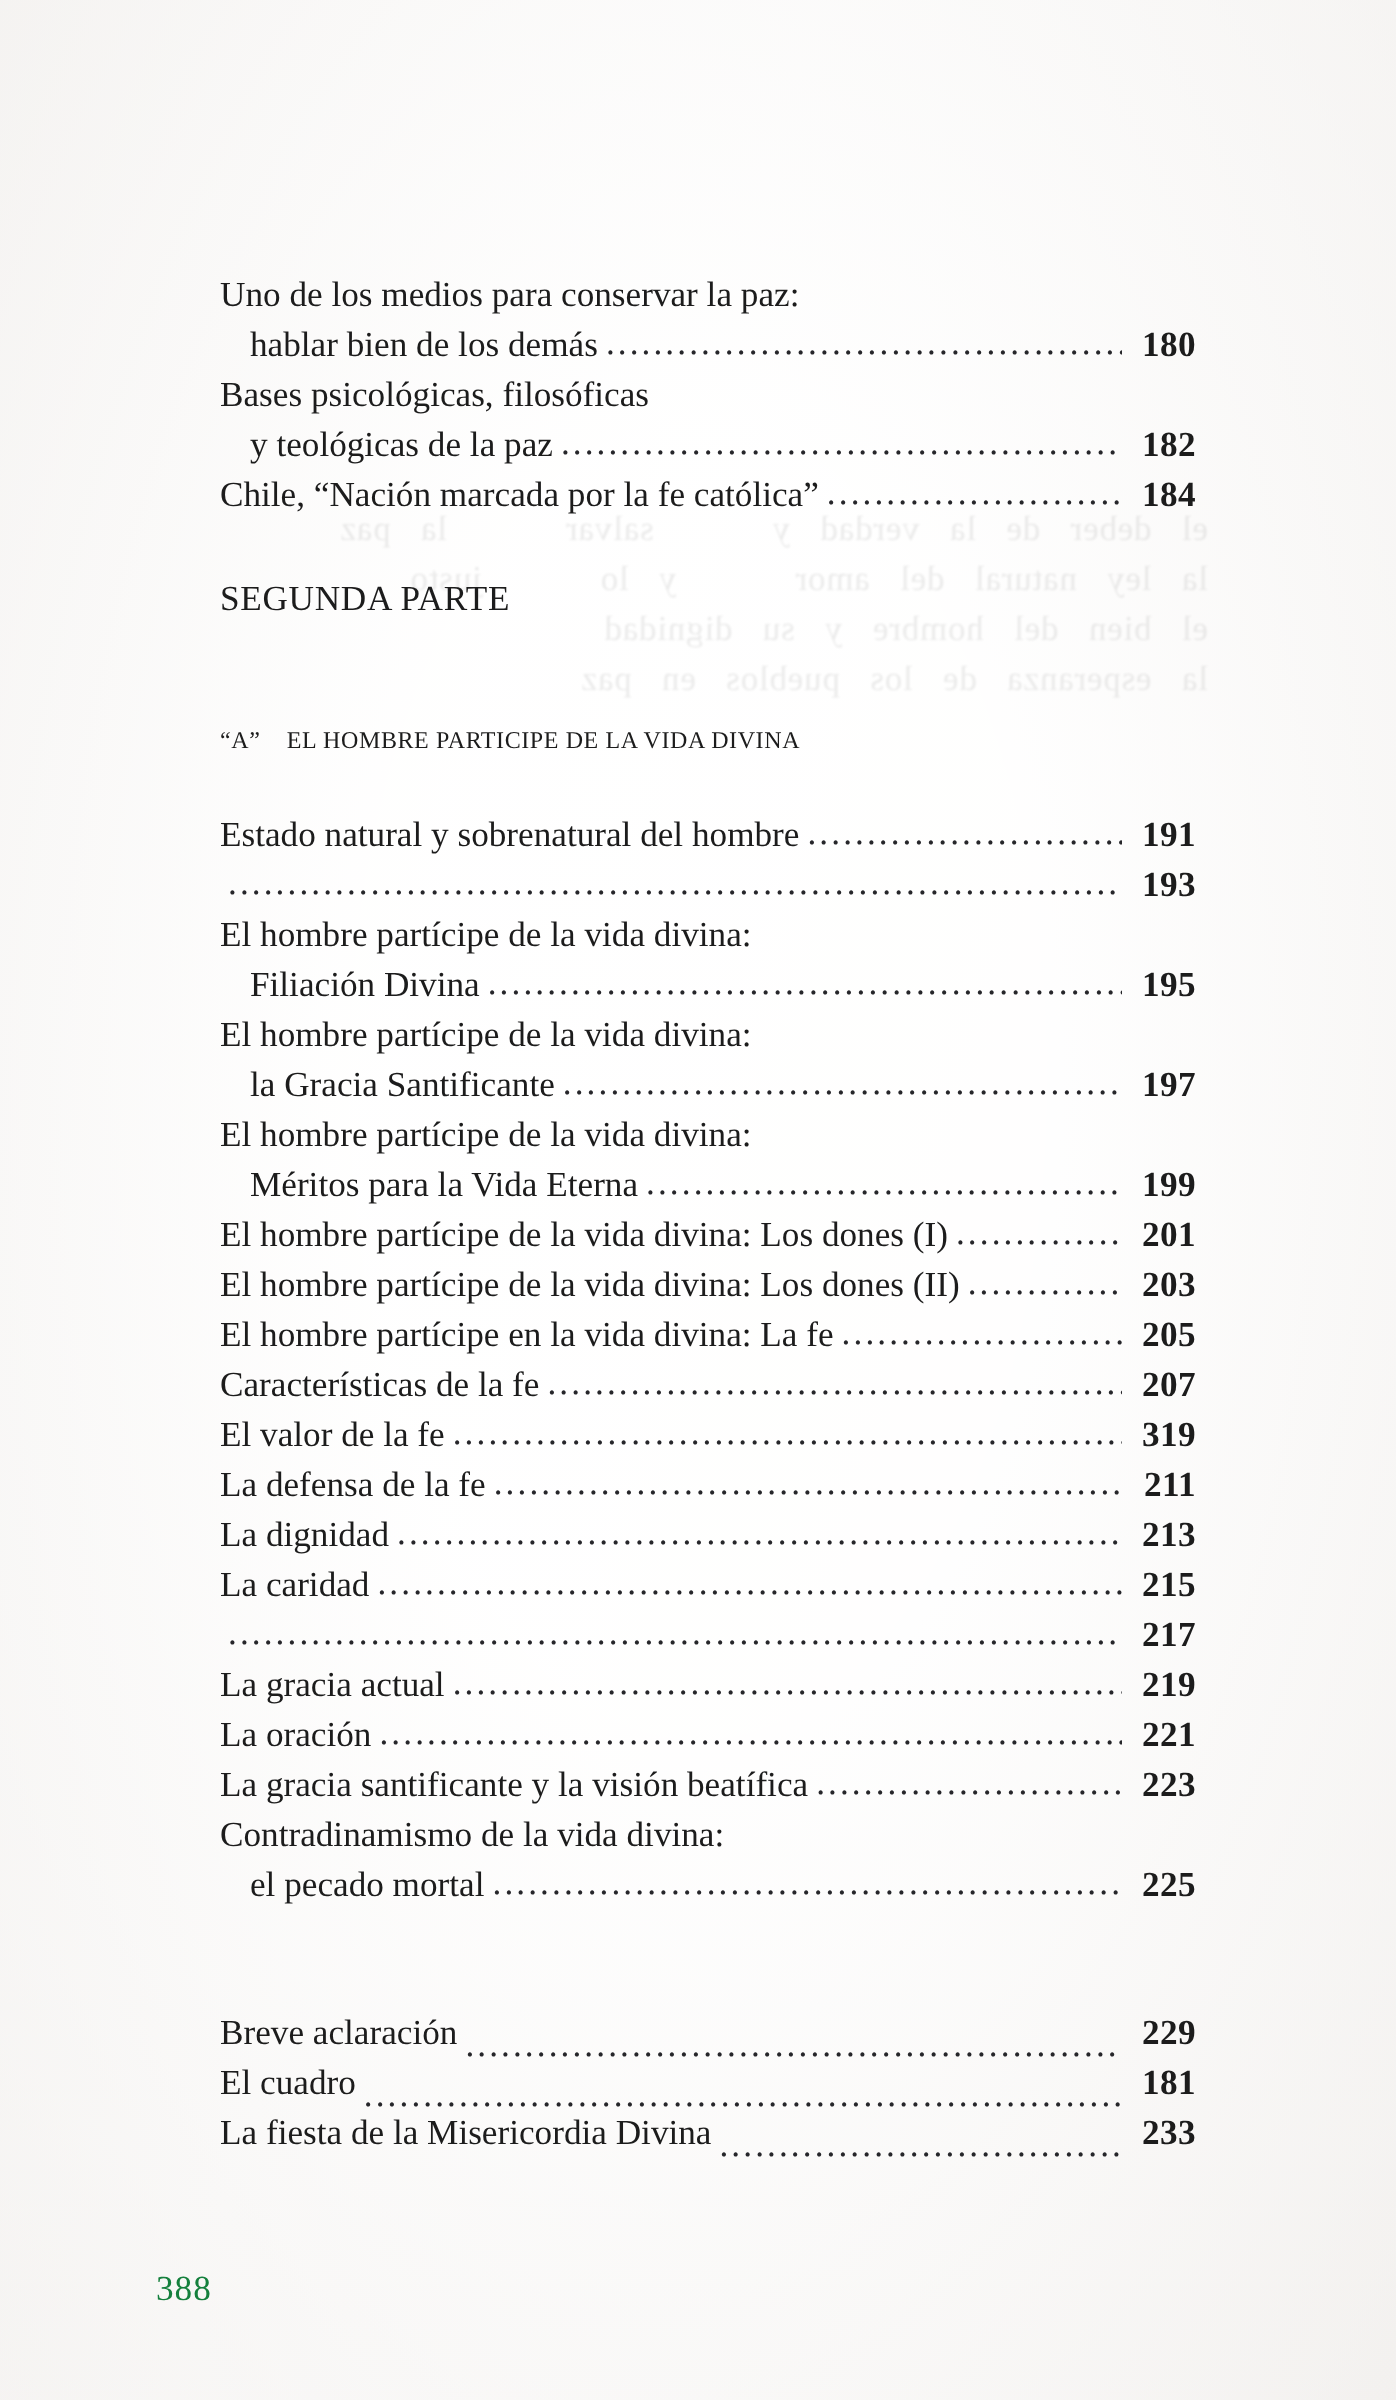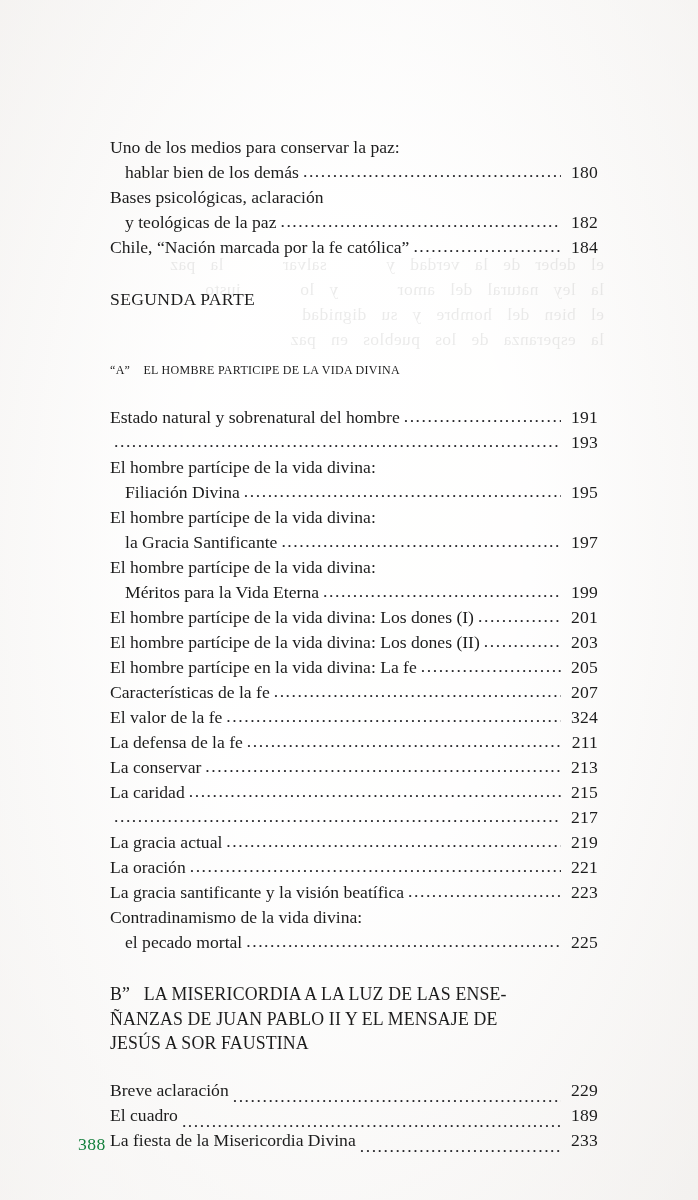--- a/index.html
+++ b/index.html
@@ -79,20 +79,21 @@
     letter-spacing: 1.55px;
     font-size: 17.6px;
     color: #26262a;
   }
   .toc-line .pageno {
     flex: 0 0 auto;
     width: 34px;
     text-align: right;
     font-size: 17.6px;
     letter-spacing: 0.2px;
+    font-weight: bold;
   }
   .toc-line.no-leader .pageno { visibility: hidden; }
 
   
   .indent .label { padding-left: 15px; }
 
   
   .low-leader .leader { top: 6px; }
 
   
@@ -147,21 +148,21 @@
         
         <span class="pageno"></span>
       </div>
       <div class="toc-line indent">
         <span class="label">hablar bien de los demás</span>
         <span class="leader"></span>
         <span class="pageno">180</span>
       </div>
 
       <div class="toc-line no-leader">
-        <span class="label">Bases psicológicas, aclaración</span>
+        <span class="label">Bases psicológicas, filosóficas</span>
         
         <span class="pageno"></span>
       </div>
       <div class="toc-line indent">
         <span class="label">y teológicas de la paz</span>
         <span class="leader"></span>
         <span class="pageno">182</span>
       </div>
 
       <div class="toc-line">
@@ -247,31 +248,31 @@
 
       <div class="toc-line">
         <span class="label">Características de la fe</span>
         <span class="leader"></span>
         <span class="pageno">207</span>
       </div>
 
       <div class="toc-line">
         <span class="label">El valor de la fe</span>
         <span class="leader"></span>
-        <span class="pageno">324</span>
+        <span class="pageno">319</span>
       </div>
 
       <div class="toc-line">
         <span class="label">La defensa de la fe</span>
         <span class="leader"></span>
         <span class="pageno">211</span>
       </div>
 
       <div class="toc-line">
-        <span class="label">La conservar</span>
+        <span class="label">La dignidad</span>
         <span class="leader"></span>
         <span class="pageno">213</span>
       </div>
 
       <div class="toc-line">
         <span class="label">La caridad</span>
         <span class="leader"></span>
         <span class="pageno">215</span>
       </div>
 
@@ -305,36 +306,33 @@
       </div>
       <div class="toc-line indent">
         <span class="label">el pecado mortal</span>
         <span class="leader"></span>
         <span class="pageno">225</span>
       </div>
     </div>
 
     <div class="gap-lg"></div>
 
-    <div class="block-heading"><span>B”</span>   <span>LA MISERICORDIA A LA LUZ DE LAS ENSE-
-ÑANZAS DE JUAN PABLO II Y EL MENSAJE DE
-JESÚS A SOR FAUSTINA</span></div>
 
     <div class="gap-md"></div>
 
     <div>
       <div class="toc-line low-leader">
         <span class="label">Breve aclaración</span>
         <span class="leader"></span>
         <span class="pageno">229</span>
       </div>
       <div class="toc-line low-leader">
         <span class="label">El cuadro</span>
         <span class="leader"></span>
-        <span class="pageno">189</span>
+        <span class="pageno">181</span>
       </div>
       <div class="toc-line low-leader">
         <span class="label">La fiesta de la Misericordia Divina</span>
         <span class="leader"></span>
         <span class="pageno">233</span>
       </div>
     </div>
 
   </div>
 

